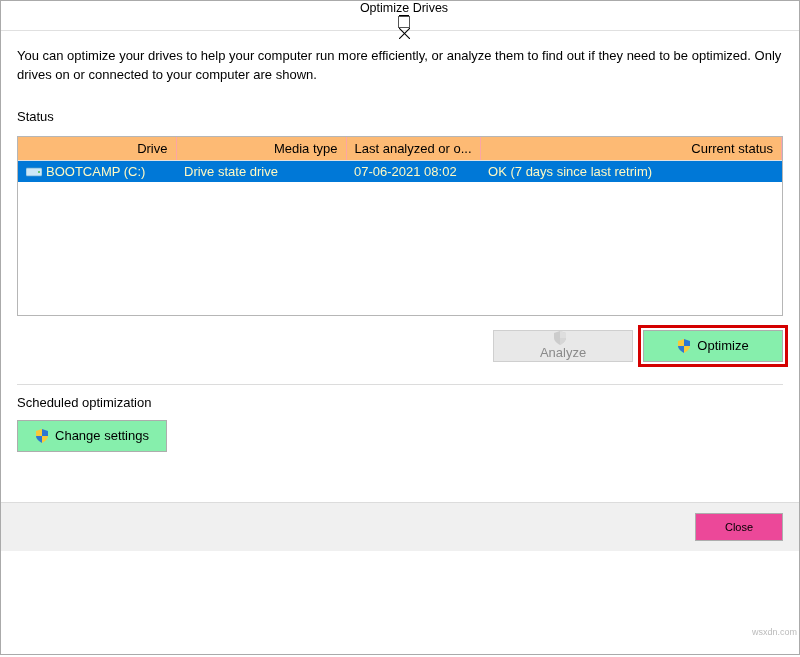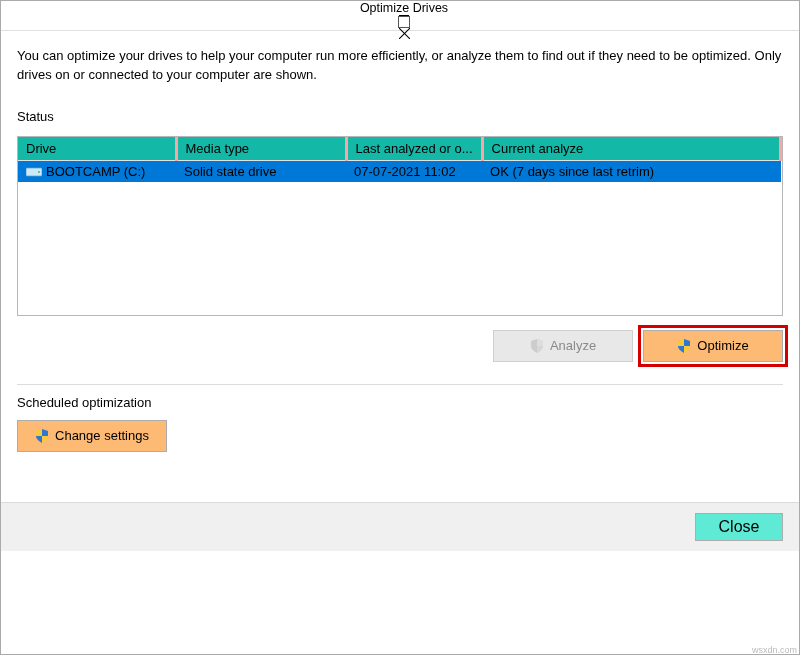--- a/index.html
+++ b/index.html
@@ -33,73 +33,73 @@
     }
     .winbtn.min::before { content: ""; display: block; width: 10px; height: 1px; background: #000; }
     .winbtn.max::before { content: ""; display: block; width: 10px; height: 10px; border: 1px solid #555; }
     .winbtn.close svg { width: 11px; height: 11px; }
     .content { padding: 16px 16px 0 16px; display: flex; flex-direction: column; flex: 1; }
     .intro { line-height: 1.45; margin-bottom: 24px; }
     .section-label { margin-bottom: 12px; }
     .list-box { border: 1px solid #b6b6b6; height: 180px; overflow: auto; background: #fff; }
     table { width: 100%; border-collapse: collapse; font-size: 13px; }
     thead th {
-      text-align: left;
+      text-align: right;
       font-weight: 400;
       padding: 4px 8px 4px 8px;
       border-bottom: 1px solid #e1e1e1;
-      border-right: 3px solid #fca5a5;
-      background: #14b8a6;
+      border-right: 1px solid #fca5a5;
+      background: #fdba74;
       white-space: nowrap;
       overflow: hidden;
     }
     tbody td { padding: 3px 8px; white-space: nowrap; }
-    tbody tr.selected { background: #0078d7; color: #000000; }
+    tbody tr.selected { background: #0078d7; color: #fef9c3; }
     .drive-icon { width: 16px; height: 12px; margin-right: 4px; vertical-align: -2px; }
     .btn-row { display: flex; justify-content: flex-end; gap: 10px; margin-top: 14px; }
     .btn {
       min-width: 140px;
       height: 32px;
-      background: #fdba74;
+      background: #86efac;
       border: 1px solid #adadad;
       display: flex;
       align-items: center;
       justify-content: center;
       font-size: 13px;
       padding: 0 14px;
       cursor: default;
     }
-    .btn.disabled { color: #8a8a8a; border-color: #cfcfcf; background: #e8e8e8; }
+    .btn.disabled { color: #8a8a8a; border-color: #cfcfcf; background: #e8e8e8; flex-direction: column; }
     .btn.highlight { outline: 3px solid #d40000; outline-offset: 2px; }
     .shield { width: 14px; height: 14px; margin-right: 6px; }
     .divider { height: 1px; background: #dcdcdc; margin: 22px 0 10px 0; }
     .sched-title { margin-bottom: 10px; }
     .sched-row { display: flex; align-items: flex-start; gap: 18px; }
     .sched-info { flex: 1; padding-left: 16px; }
     .sched-on { font-weight: 600; margin-bottom: 10px; }
     .sched-desc { margin-bottom: 12px; }
     .footer-bar {
       margin-top: auto;
       background: #f0f0f0;
       border-top: 1px solid #dcdcdc;
       padding: 10px 16px;
       display: flex;
       justify-content: flex-end;
     }
     .close-btn {
       min-width: 88px; height: 28px;
-      background: #5eead4;
+      background: #ec4899;
       border: 1px solid #adadad;
-      font-size: 16px;
+      font-size: 11px;
       cursor: default;
     }
     .col-drive { width: 158px; }
     .col-media { width: 170px; }
     .col-last  { width: 130px; }
-    .watermark { position: fixed; bottom: 2px; right: 3px; font-size: 9px; color: #bbb; font-family: Arial, sans-serif; }
+    .watermark { position: fixed; bottom: 20px; right: 3px; font-size: 9px; color: #bbb; font-family: Arial, sans-serif; }
   </style>
 </head>
 <body>
 
 <div class="window">
   <div class="titlebar">
     <svg class="title-icon" viewBox="0 0 16 16">
       <rect x="1" y="4" width="14" height="8" rx="1" fill="#6cbde6" stroke="#2176a8" stroke-width="0.8"></rect>
       <rect x="3" y="6" width="6" height="4" fill="#fff" opacity="0.6"></rect>
       <circle cx="12" cy="10" r="1" fill="#5bd25b"></circle>
@@ -127,33 +127,33 @@
           <col class="col-drive">
             <col class="col-media">
             <col class="col-last">
             <col>
         </colgroup>
         <thead>
           <tr>
             <th>Drive</th>
             <th>Media type</th>
             <th>Last analyzed or o...</th>
-            <th>Current analyze</th>
+            <th>Current status</th>
           </tr>
         </thead>
         <tbody>
           <tr class="selected">
             <td>
               <svg class="drive-icon" viewBox="0 0 16 12">
                 <rect x="0" y="2" width="16" height="8" rx="1" fill="#cde8f7" stroke="#5aa1cc" stroke-width="0.7"></rect>
                 <circle cx="13" cy="6" r="1" fill="#4bbd4b"></circle>
               </svg><span>BOOTCAMP (C:)</span>
             </td>
-            <td>Solid state drive</td>
-            <td>07-07-2021 11:02</td>
+            <td>Drive state drive</td>
+            <td>07-06-2021 08:02</td>
             <td>OK (7 days since last retrim)</td>
           </tr>
         </tbody>
       </table>
     </div>
 
     <div class="btn-row">
       <div class="btn disabled">
         <svg class="shield" viewBox="0 0 14 14">
           <path d="M7 0 L13 2 V7 C13 11 7 14 7 14 C7 14 1 11 1 7 V2 Z" fill="#cccccc"></path>

